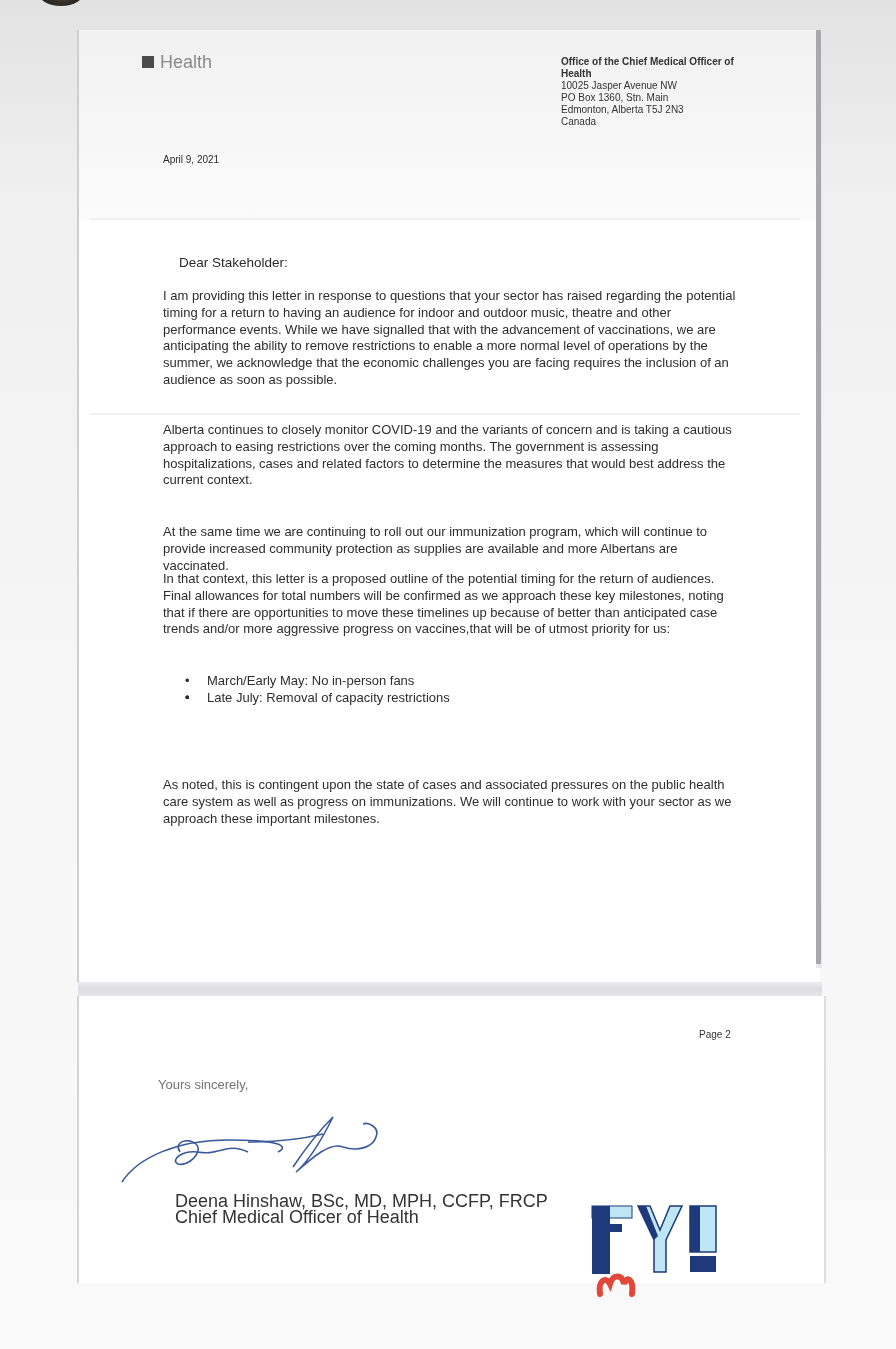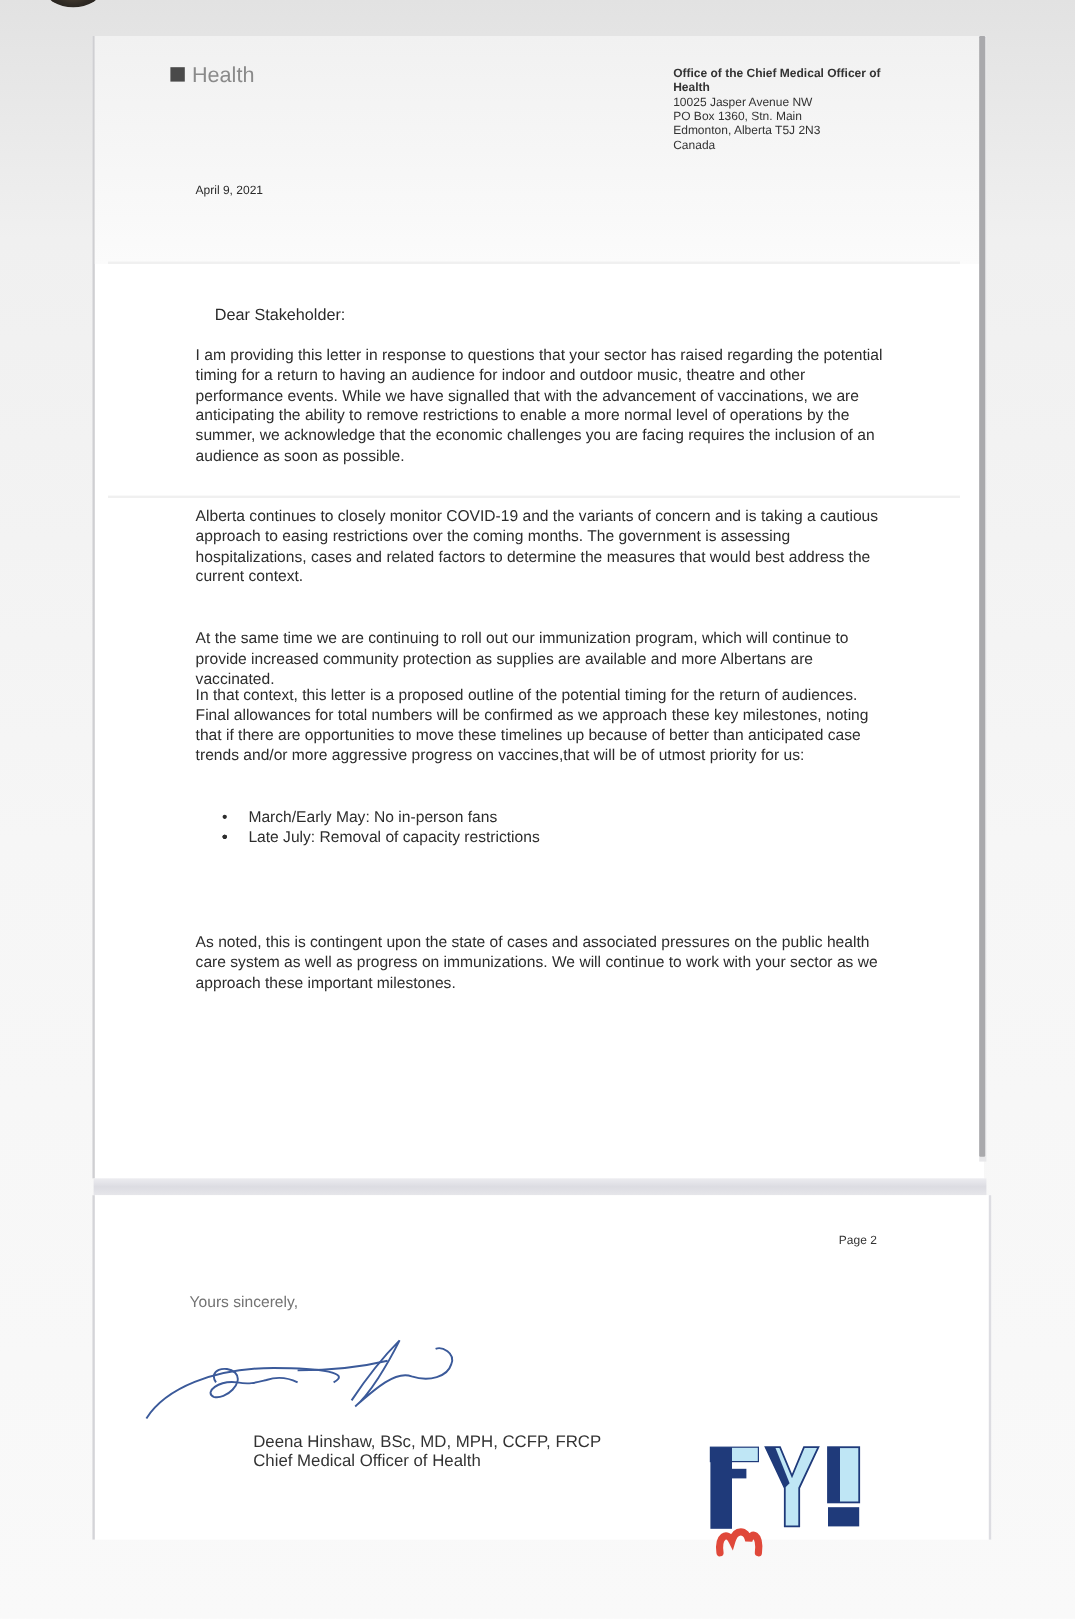--- a/index.html
+++ b/index.html
@@ -55,21 +55,21 @@
   .p4 { top:571px; }
   .p5 { top:777px; }
   .bullets { position:absolute; left:163px; top:673px; width:575px; margin:0; padding:0; list-style:none;
     font-size:13px; line-height:16.8px; color:#2d2d2d; }
   .bullets li { position:relative; padding-left:44px; }
   .bullets li .dot { position:absolute; left:22px; top:0; }
 
   .page-num { position:absolute; left:699px; top:1029px; font-size:10px; color:#333; }
   .closing { position:absolute; left:158px; top:1077px; font-size:13px; color:#737373; }
   .signature { position:absolute; left:118px; top:1112px; width:270px; height:80px; }
-  .sig-name { position:absolute; left:175px; top:1193px; font-size:14px; line-height:16px; color:#333;margin-left:36px; }
+  .sig-name { position:absolute; left:175px; top:1193px; font-size:18px; line-height:16px; color:#333; }
 
   .fyi { position:absolute; left:588px; top:1200px; width:135px; height:100px; }
 </style>
 </head>
 <body>
 
 <div class="avatar"></div>
 
 <div class="page1">
   <div class="page1-top-fade"></div>

